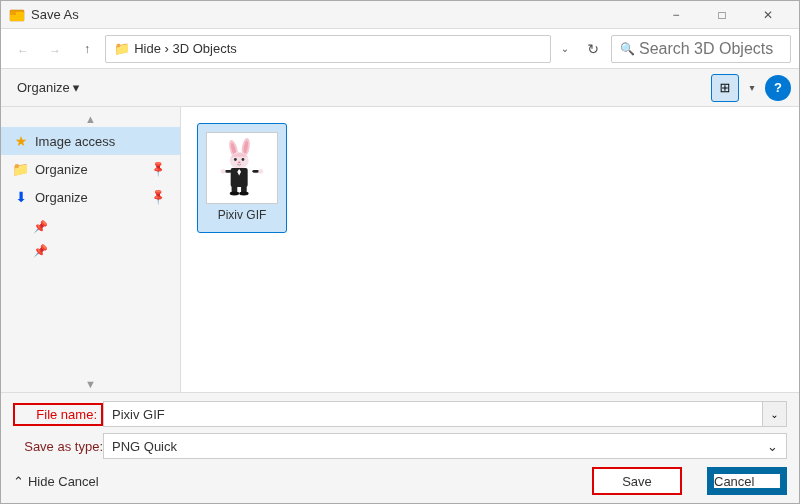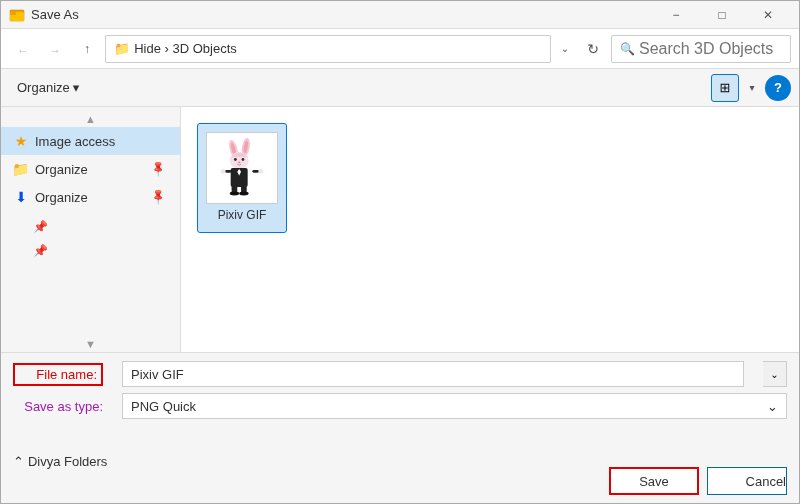--- a/index.html
+++ b/index.html
@@ -268,27 +268,27 @@
     .bottom-bar {
       border-top: 1px solid #ddd;
       background: #f5f5f5;
       padding: 8px 12px;
       flex-shrink: 0;
     }
     .field-row {
       display: flex;
       align-items: center;
       margin-bottom: 6px;
-      gap: 19px;
+      gap: 0;
     }
     .field-label {
       width: 90px;
       text-align: right;
       font-size: 13px;
-      color: #a21caf;
+      color: #7f1d1d;
       flex-shrink: 0;
     }
     .field-label.highlighted {
       color: #d00;
       border: 2px solid #d00;
       padding: 2px 4px;
     }
     .field-input {
       flex: 1;
       height: 26px;
@@ -329,40 +329,39 @@
     .hide-folders {
       display: flex;
       align-items: center;
       gap: 4px;
       cursor: pointer;
       font-size: 13px;
       color: #333;
     }
     .action-btns {
       display: flex;
-      gap: 8px;
-      margin-top: 40px;
+      gap: 25px;
     }
     .btn-save {
       width: 90px; height: 28px;
       background: #fff;
       border: 2px solid #d00;
       font-size: 13px;
       color: #333;
       cursor: pointer;
       display: flex; align-items: center; justify-content: center;
     }
     .btn-cancel {
       width: 80px; height: 28px;
       background: #fff;
-      border: 1px solid #0369a1;
-      font-size: 13px;
-      color: #333;
-      cursor: pointer;
-      display: flex; align-items: center; justify-content: flex-end;
+      border: 7px solid #0369a1;
+      font-size: 13px;
+      color: #333;
+      cursor: pointer;
+      display: flex; align-items: center; justify-content: flex-start;
     }
 
     
     .bunny-svg {
       width: 68px;
       height: 68px;
     }
 
     
     .star-icon { color: #f0a000; font-size: 14px; }
@@ -516,21 +515,21 @@
       <span class="field-label">Save as type:</span>
       <div class="field-select">
         <span>PNG Quick</span>
         <span>⌄</span>
       </div>
     </div>
 
     <div class="action-row">
       <div class="hide-folders">
         <span>⌃</span>
-        <span>Divya Folders</span>
+        <span>Hide Cancel</span>
       </div>
       <div class="action-btns">
         <button class="btn-save">
           <span>Save</span>
         </button>
         <button class="btn-cancel">
           <span>Cancel</span>
         </button>
       </div>
     </div>

